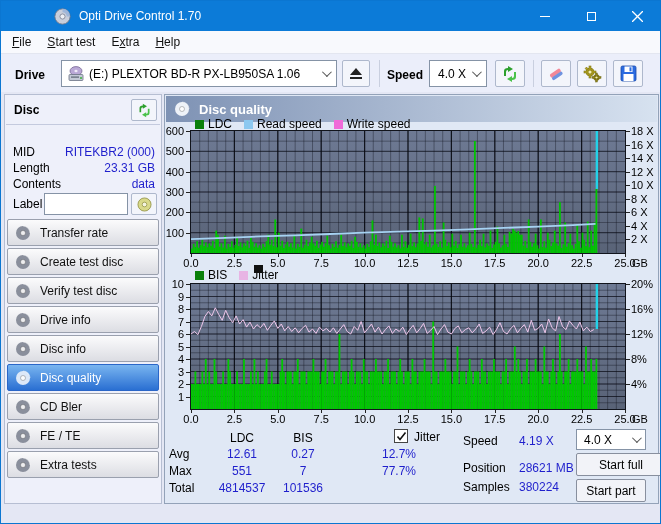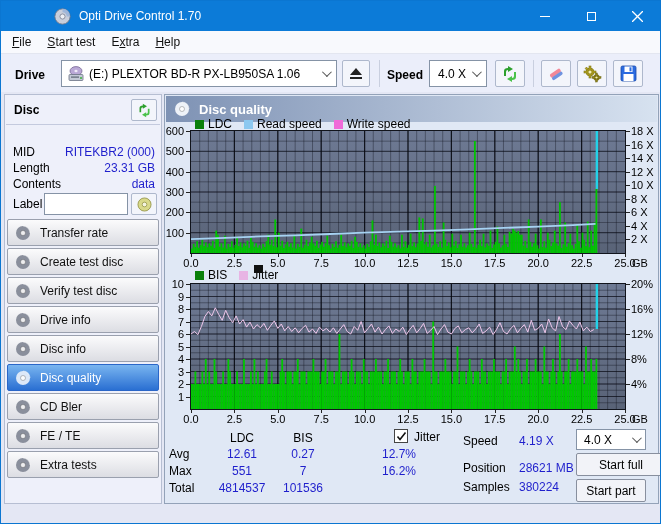--- a/index.html
+++ b/index.html
@@ -953,21 +953,21 @@
   <span class="stat-lbl" style="left:413px; top:429px;">Jitter</span>
 
   <span class="stat-lbl" style="left:168px; top:446px;">Avg</span>
   <div class="stat-val" style="left:206px; top:446px; width:70px;">12.61</div>
   <div class="stat-val" style="left:276px; top:446px; width:52px;">0.27</div>
   <div class="stat-val" style="left:353px; top:446px; width:90px;">12.7%</div>
 
   <span class="stat-lbl" style="left:168px; top:463px;">Max</span>
   <div class="stat-val" style="left:206px; top:463px; width:70px;">551</div>
   <div class="stat-val" style="left:276px; top:463px; width:52px;">7</div>
-  <div class="stat-val" style="left:353px; top:463px; width:90px;">16.2%</div>
+  <div class="stat-val" style="left:353px; top:463px; width:90px;">77.7%</div>
 
   <span class="stat-lbl" style="left:168px; top:480px;">Total</span>
   <div class="stat-val" style="left:206px; top:480px; width:70px;">4814537</div>
   <div class="stat-val" style="left:276px; top:480px; width:52px;">101536</div>
 
   <span class="stat-lbl" style="left:462px; top:433px;">Speed</span>
   <span class="stat-val-l" style="left:518px; top:433px;">4.19 X</span>
   <span class="stat-lbl" style="left:462px; top:460px;">Position</span>
   <span class="stat-val-l" style="left:518px; top:460px;">28621 MB</span>
   <span class="stat-lbl" style="left:462px; top:479px;">Samples</span>

